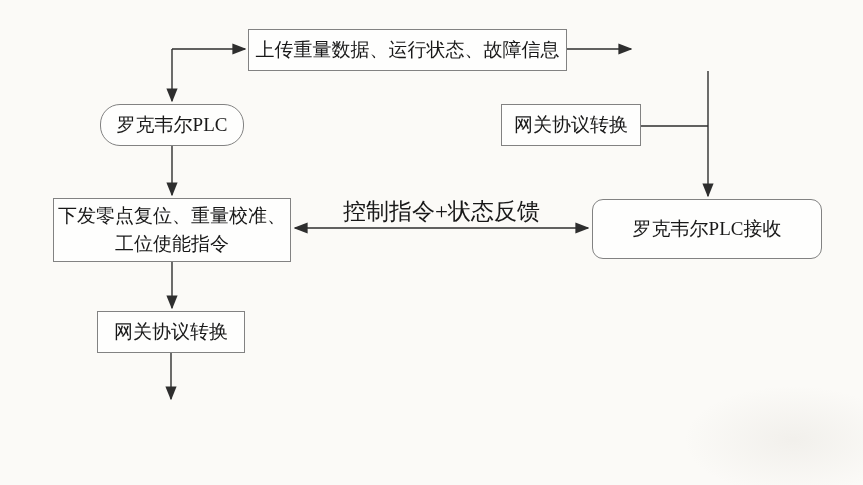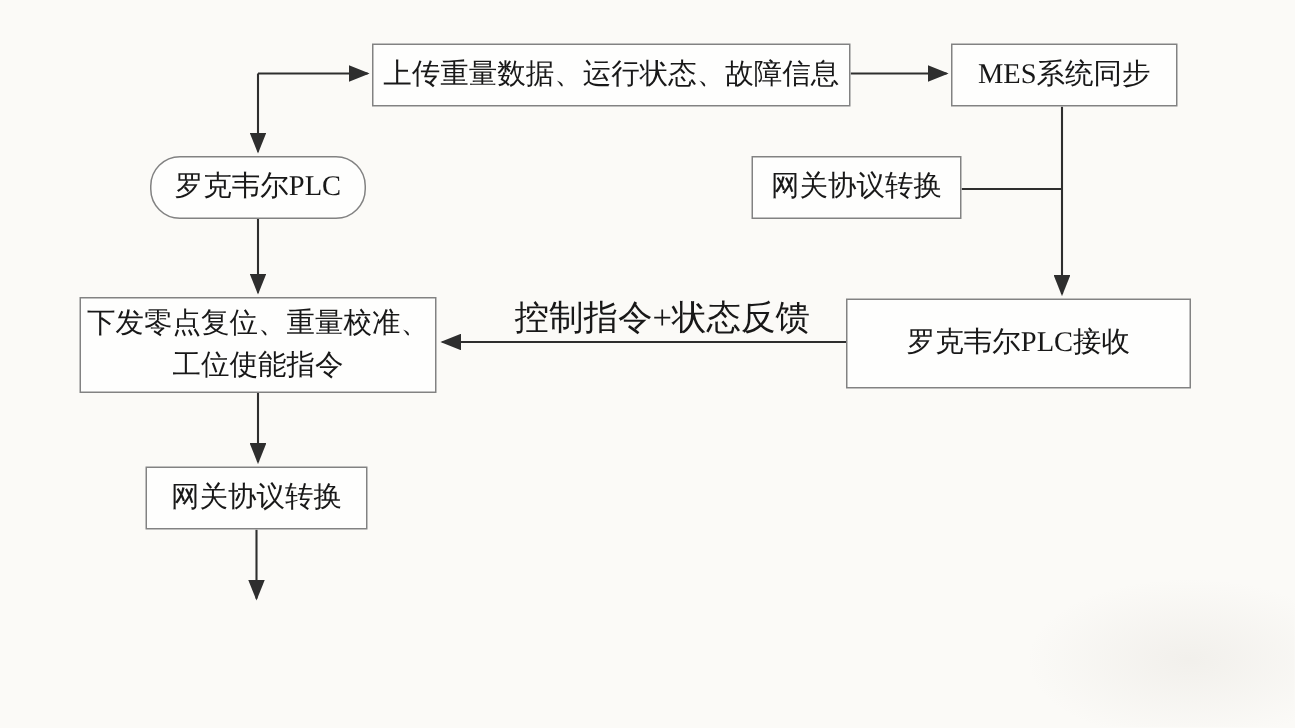--- a/index.html
+++ b/index.html
@@ -55,30 +55,29 @@
 
     <path class="edge" d="M295,228 L588,228" marker-start="url(#arr)" marker-end="url(#arr)"></path>
 
     <path class="edge" d="M172,262 L172,308" marker-end="url(#arr)"></path>
 
     <path class="edge" d="M171,353 L171,399" marker-end="url(#arr)"></path>
   </svg>
 
   <div class="node" style="left:248px;top:29px;width:319px;height:42px;">上传重量数据、运行状态、故障信息</div>
 
-  <div class="node" style="left:634px;top:29px;width:151px;height:42px;">MES系统同步</div>
 
   <div class="node" style="left:100px;top:104px;width:144px;height:42px;border-radius:20px;">罗克韦尔PLC</div>
 
   <div class="node" style="left:501px;top:104px;width:140px;height:42px;">网关协议转换</div>
 
   <div class="node multiline" style="left:53px;top:198px;width:238px;height:64px;">下发零点复位、重量校准、
 工位使能指令</div>
 
-  <div class="node" style="left:564px;top:199px;width:230px;height:60px;">罗克韦尔PLC接收</div>
+  <div class="node" style="left:592px;top:199px;width:230px;height:60px;border-radius:11px;">罗克韦尔PLC接收</div>
 
   <div class="node" style="left:97px;top:311px;width:148px;height:42px;">网关协议转换</div>
 
 
   <div class="edge-label" style="left:293px;top:196px;width:297px;">控制指令+状态反馈</div>
 
   <div class="smudge"></div>
 </div>
 
 </body></html>

